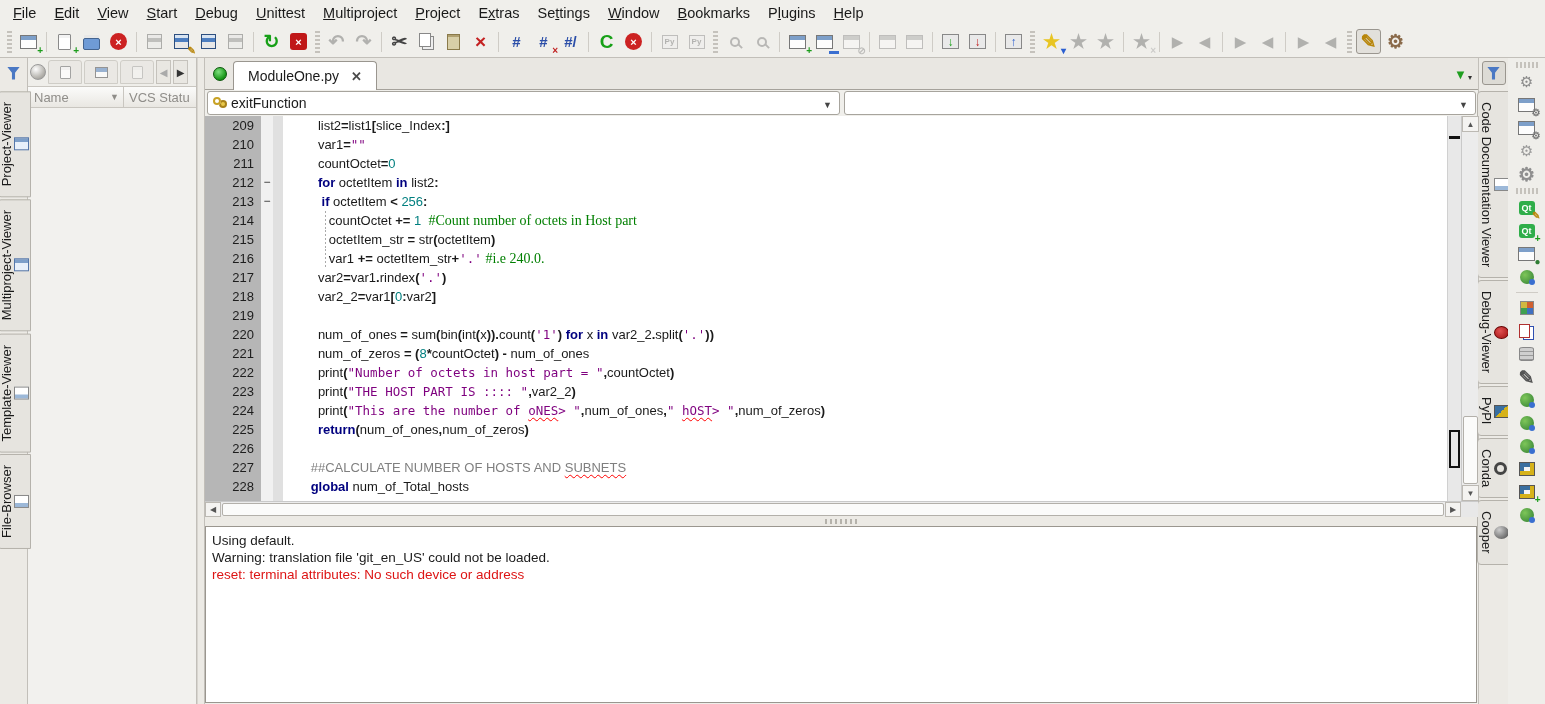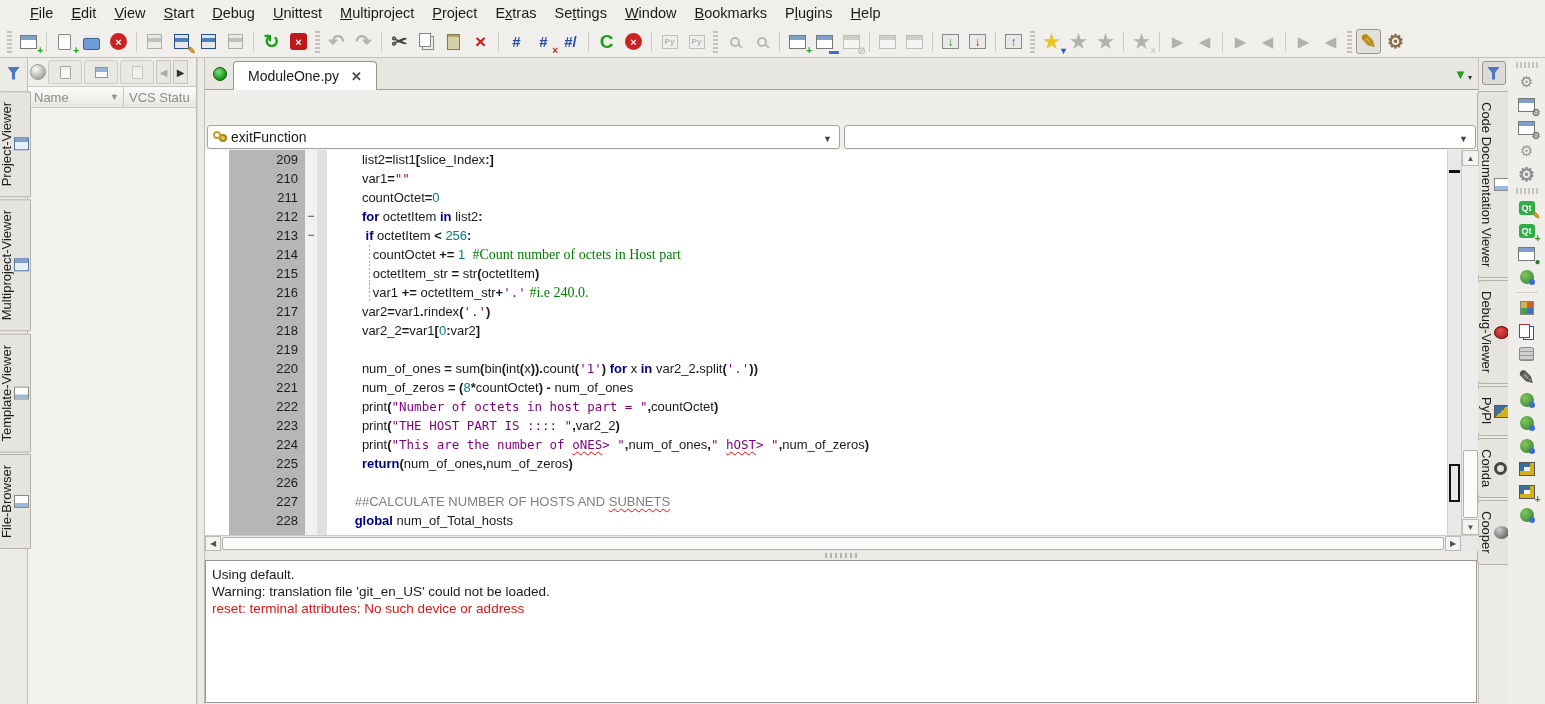--- a/index.html
+++ b/index.html
@@ -1,21 +1,21 @@
 <!DOCTYPE html>
 <html style="--kw: #00007f; --num: #007f7f; --str: #7f007f; --com: #007f00; --blk: #7f7f7f; --msp: #ff0000; --err: #dd1414;"><head>
 <meta charset="utf-8">
 <style>
   * { margin:0; padding:0; box-sizing:border-box; }
   html,body { width:1545px; height:704px; overflow:hidden;
     font-family:"Liberation Sans", sans-serif; background:#efeeea; color:#1a1a1a; }
   .app { width:1545px; height:704px; display:flex; flex-direction:column; }
 
   
-  .menubar { height:26px; display:flex; align-items:center; padding-left:21px;
+  .menubar { height:26px; display:flex; align-items:center; padding-left:4px;
     background:#f0efeb; font-size:14.5px; }
   .menubar .mi { padding:3px 9px; cursor:default; }
   .menubar .mi u { text-decoration:underline; }
 
   
   .toolbar { height:32px; display:flex; align-items:center; padding-left:4px;
     background:#f0efeb; border-bottom:1px solid #c2bfb9; }
   .tsep { width:1px; height:20px; background:#cfccc6; margin:0 4px; }
   .tdots { width:5px; height:22px; margin:0 3px;
     background:repeating-linear-gradient(to bottom,#c5c2bc 0 2px,transparent 2px 4px); }
@@ -121,34 +121,34 @@
   .led { width:14px; height:14px; border-radius:50%; margin:0 6px 8px 8px;
     background:radial-gradient(circle at 38% 32%, #7fe07f, #1c9a1c 65%, #0f6c0f); border:1px solid #0a570a; }
   .tab { height:29px; background:#fff; border:1px solid #9a968f; border-bottom:none;
     border-radius:4px 4px 0 0; display:flex; align-items:center; gap:12px; padding:0 14px;
     font-size:14px; margin-bottom:-1px; }
   .tabclose { font-size:13px; color:#4a4a4a; font-weight:bold; }
   .tab-dd { position:absolute; right:2px; top:4px; width:26px; height:24px; border:1px solid transparent;
     display:flex; align-items:center; justify-content:center; color:#1f9e1f; font-size:13px; }
   .tab-dd .small { color:#333; font-size:8px; margin:6px 0 0 1px; }
 
-  .navrow { height:26px; display:flex; gap:4px; background:#f0efeb; padding:1px 2px;margin-top:34px; }
+  .navrow { height:26px; display:flex; gap:4px; background:#f0efeb; padding:1px 2px; }
   .combo { background:#fff; border:1px solid #a7a49d; border-radius:3px; display:flex;
     align-items:center; font-size:14px; padding-left:5px; position:relative; }
   .combo .arr { position:absolute; right:7px; top:8px; font-size:9px; color:#444; }
   .combo.c1 { width:633px; }
   .combo.c2 { flex:1; }
   .chain { width:8px; height:8px; border:2px solid #c8a225; border-radius:50%; margin-right:2px;
     box-shadow:6px 3px 0 -2px #e8c84a, 6px 3px 0 0 #a8821a; margin-bottom:4px; }
   .combo .val { padding-left:8px; }
 
   
   .editor { height:385px; display:flex; background:#fff; font-size:13px; position:relative; }
   .mcol { line-height:19px; }
-  .m-num { width:76px; background:#b6b6b6; color:#1d1d1d; text-align:right; padding-right:7px;margin-left:24px; }
+  .m-num { width:56px; background:#b6b6b6; color:#1d1d1d; text-align:right; padding-right:7px; }
   .m-fold { width:12px; background:#f1f1f1; color:#333; text-align:center; font-size:12px; }
   .m-blank { width:10px; background:#e0e0e0; }
   .codearea { flex:1; overflow:hidden; padding-left:6px; }
   .cl { height:19px; line-height:19px; white-space:pre; position:relative; }
   .guide { position:absolute; top:0; width:1px; height:19px;
     background:repeating-linear-gradient(to bottom,#aaa 0 2px,transparent 2px 4px); }
   .tk { color:var(--kw); font-weight:bold; }
   .tn { color:var(--num); }
   .ts { color:var(--str); font-family:"DejaVu Sans Mono", monospace; font-size:12.5px; }
   .tc { color:var(--com); font-family:"Liberation Serif", serif; font-size:14px;margin-top:44px; }

